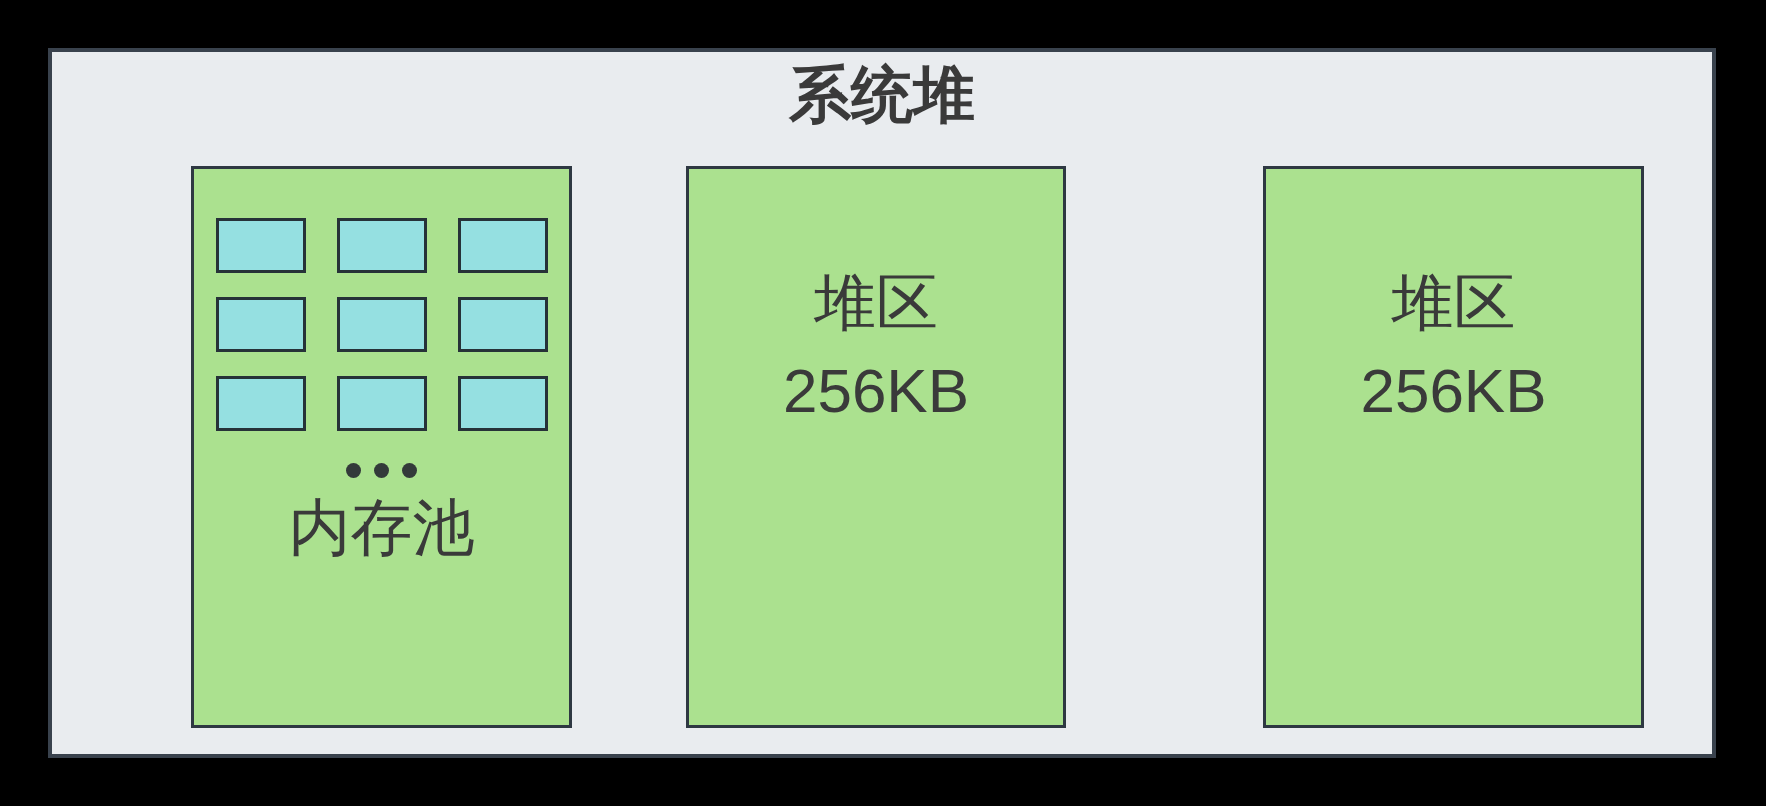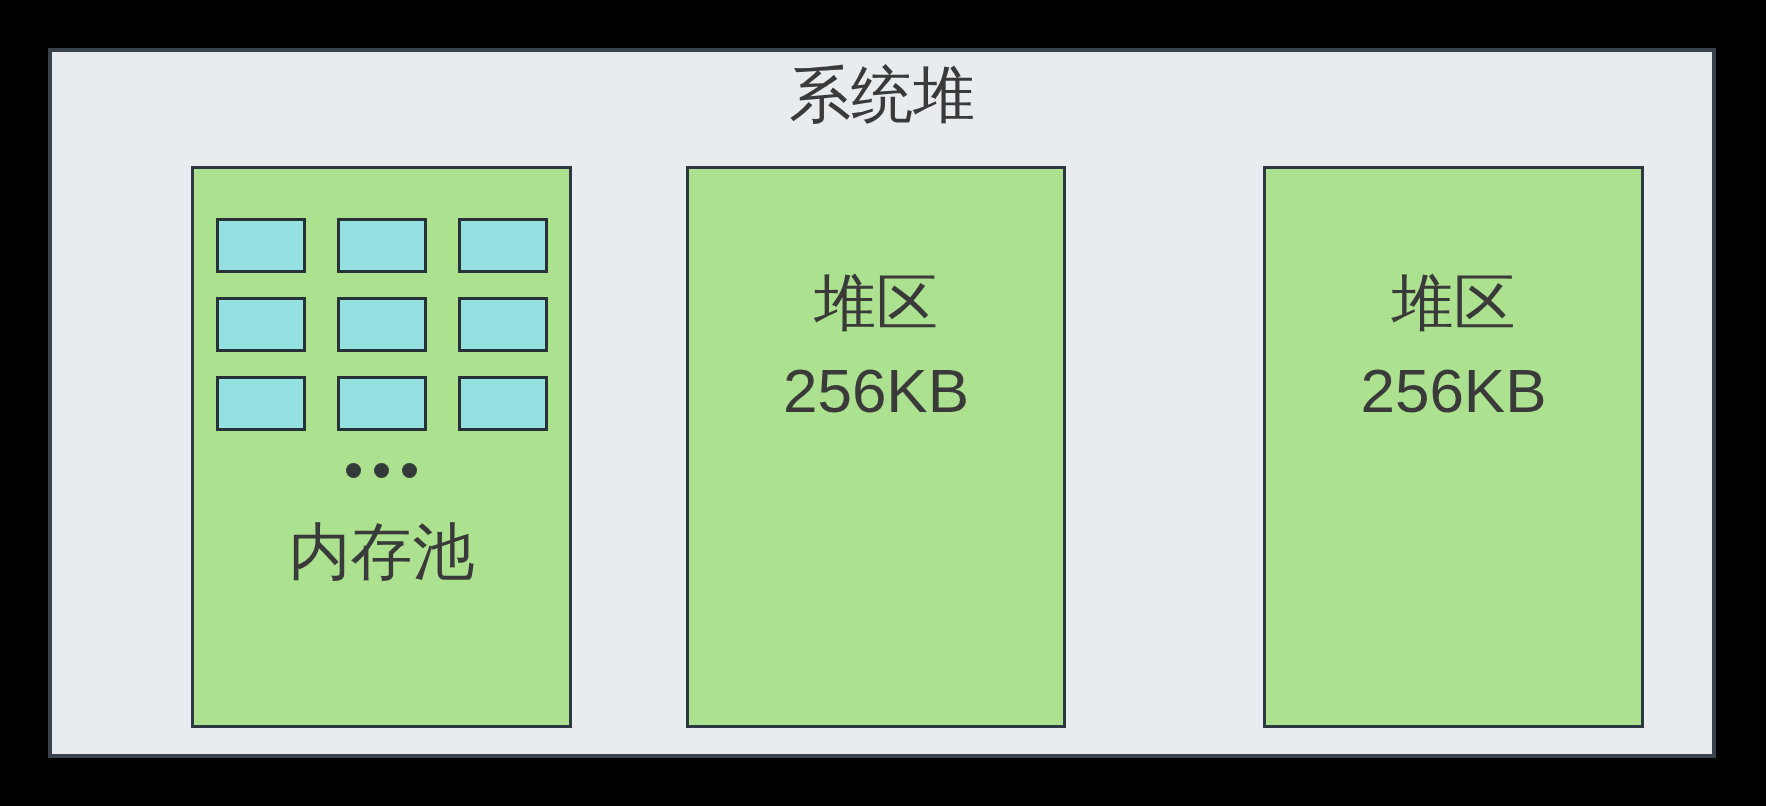--- a/index.html
+++ b/index.html
@@ -28,20 +28,21 @@
     background: var(--container-background);
     border: 4px solid var(--container-border);
   }
   .title {
     position: absolute;
     left: 0; right: 0; top: 6px;
     text-align: center;
     font-size: 62px;
     line-height: 74px;
     color: var(--text);
+    font-weight: bold;
   }
   .box {
     position: absolute;
     top: 114px;
     height: 562px;
     background: var(--box-fill);
     border: 3px solid var(--box-border);
   }
   .box.pool {
     left: 139px;
@@ -78,21 +79,21 @@
     gap: 13px;
     align-items: center;
     height: 15px;
   }
   .dot {
     width: 15px; height: 15px;
     border-radius: 50%;
     background: var(--dot);
   }
   .box-label {
-    margin-top: 42px;
+    margin-top: 18px;
     font-size: 62px;
     line-height: 64px;
     color: var(--text);
     text-align: center;
   }
 </style>
 </head>
 <body>
 
 <div class="page">

